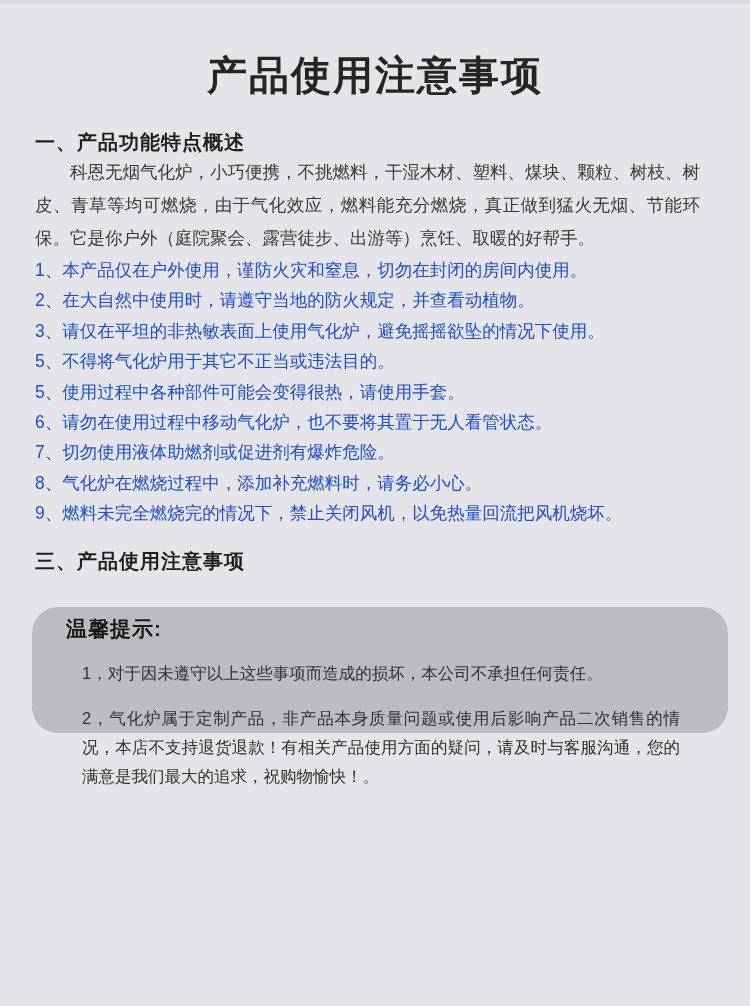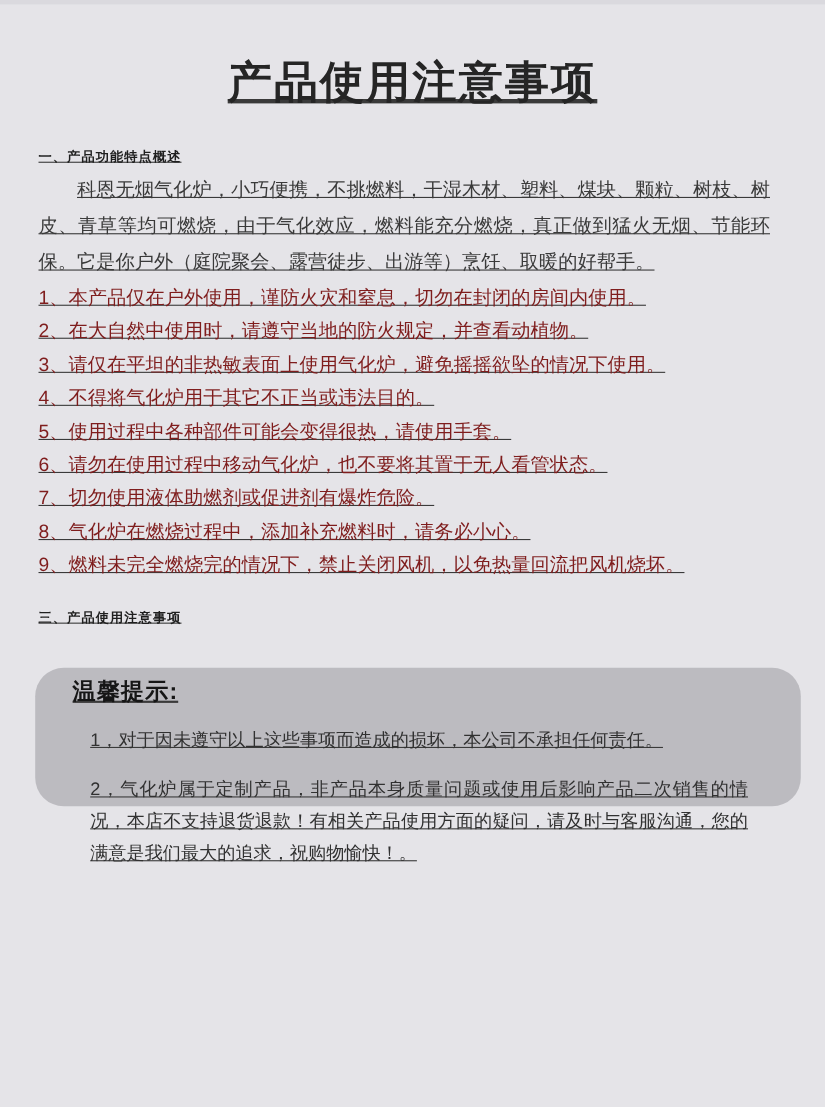--- a/index.html
+++ b/index.html
@@ -8,42 +8,41 @@
     font-family: "Liberation Sans", "DejaVu Sans", sans-serif;
     background: #ffffff;
   }
   .page {
     position: relative;
     width: 750px;
     height: 1006px;
     background: #e5e4e8;
     overflow: hidden;
     color: #3a3a3a;
-    text-decoration: underline;
   }
   .top-edge {
     height: 4px;
     background: #dad9de;
   }
   .page-title {
     margin: 0;
     padding-top: 48px;
     font-size: 40px;
     line-height: 46px;
     font-weight: bold;
     text-align: center;
     letter-spacing: 2px;
     color: #252525;
   }
   .content {
     padding: 0 35px;
   }
   .section-heading {
     margin: 0;
-    font-size: 12px;
+    font-size: 20px;
     line-height: 22px;
     font-weight: bold;
     color: #1f1f1f;
     letter-spacing: 1px;
   }
   .heading-1 { margin-top: 33px; }
   .heading-2 { margin-top: 15px; }
   .heading-3 { margin-top: 21px; }
   .features-paragraph {
     margin: 3px 15px 0 0;
@@ -54,21 +53,21 @@
     color: #3a3a3a;
   }
   .item-list {
     list-style: none;
     margin: 0;
     padding: 0;
   }
   .item-list li {
     font-size: 17.5px;
     line-height: 30.4px;
-    color: #7f1d1d;
+    color: #1d4ed8;
   }
   .care-list li { line-height: 30.2px; }
   .tips-box {
     box-sizing: border-box;
     margin: 35px 0 0 32px;
     width: 696px;
     height: 126px;
     border-radius: 26px;
     background: #bcbbc0;
     padding: 8px 32px 0 34px;
@@ -99,21 +98,21 @@
 
   <div class="content">
 
     <h2 class="section-heading heading-1">一、产品功能特点概述</h2>
     <p class="features-paragraph">科恩无烟气化炉，小巧便携，不挑燃料，干湿木材、塑料、煤块、颗粒、树枝、树皮、青草等均可燃烧，由于气化效应，燃料能充分燃烧，真正做到猛火无烟、节能环保。它是你户外（庭院聚会、露营徒步、出游等）烹饪、取暖的好帮手。</p>
 
     <ul class="item-list">
       <li>1、本产品仅在户外使用，谨防火灾和窒息，切勿在封闭的房间内使用。</li>
       <li>2、在大自然中使用时，请遵守当地的防火规定，并查看动植物。</li>
       <li>3、请仅在平坦的非热敏表面上使用气化炉，避免摇摇欲坠的情况下使用。</li>
-      <li>4、不得将气化炉用于其它不正当或违法目的。</li>
+      <li>5、不得将气化炉用于其它不正当或违法目的。</li>
       <li>5、使用过程中各种部件可能会变得很热，请使用手套。</li>
       <li>6、请勿在使用过程中移动气化炉，也不要将其置于无人看管状态。</li>
       <li>7、切勿使用液体助燃剂或促进剂有爆炸危险。</li>
       <li>8、气化炉在燃烧过程中，添加补充燃料时，请务必小心。</li>
       <li>9、燃料未完全燃烧完的情况下，禁止关闭风机，以免热量回流把风机烧坏。</li>
     </ul>
 
     <h2 class="section-heading heading-3">三、产品使用注意事项</h2>
 
   </div>

